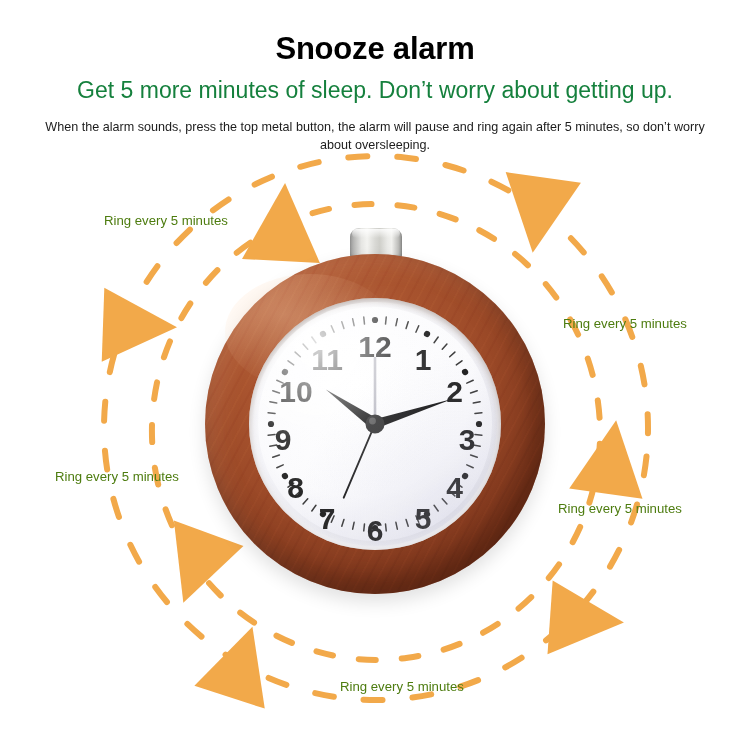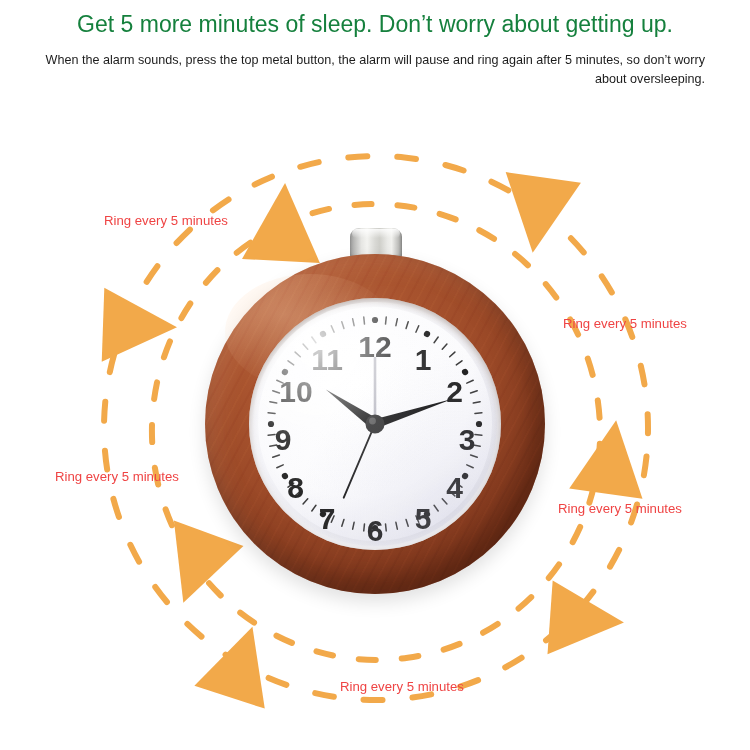--- a/index.html
+++ b/index.html
@@ -41,37 +41,36 @@
     color: #15803d;
     line-height: 1.15;
   }
   .body-copy {
     margin: 0 auto;
     padding-top: 14px;
     width: 660px;
     font-size: 12.6px;
     line-height: 1.45;
     color: #1c1c1c;
-    text-align: right;
   }
 
   
   .burst {
     position: absolute;
     left: 0; top: 0;
     width: 750px;
     height: 750px;
     pointer-events: none;
   }
 
   
   .ring-label {
     position: absolute;
     font-size: 13.2px;
-    color: #ef4444;
+    color: #4d7c0f;
     white-space: nowrap;
     line-height: 1;
   }
   .lbl-0 { left: 104px; top: 214px; }
   .lbl-1 { left: 563px; top: 317px; }
   .lbl-2 { left:  55px; top: 470px; }
   .lbl-3 { left: 558px; top: 502px; }
   .lbl-4 { left: 340px; top: 680px; }
 
   
@@ -189,20 +188,21 @@
       radial-gradient(ellipse at 82% 88%, rgba(190,190,215,0.22) 0%, rgba(190,190,215,0) 55%);
     pointer-events: none;
   }
 </style>
 </head>
 <body>
 
 <div id="page">
 
   <div class="header">
+    <h1 class="title">Snooze alarm</h1>
     <h2 class="subtitle">Get 5 more minutes of sleep. Don’t worry about getting up.</h2>
     <p class="body-copy">When the alarm sounds, press the top metal button, the alarm will pause and ring again after 5 minutes, so don’t worry about oversleeping.</p>
   </div>
 
   <svg class="burst" viewBox="0 0 750 750">
     <g>
       <ellipse cx="376" cy="432" rx="224" ry="228" fill="none" stroke="#F2A94A" stroke-width="6" stroke-linecap="round" stroke-dasharray="17 26" transform="rotate(-8 376 432)"></ellipse>
       <ellipse cx="376" cy="428" rx="272" ry="272" fill="none" stroke="#F2A94A" stroke-width="6" stroke-linecap="round" stroke-dasharray="19 30" transform="rotate(6 376 428)"></ellipse>
     </g>
 

